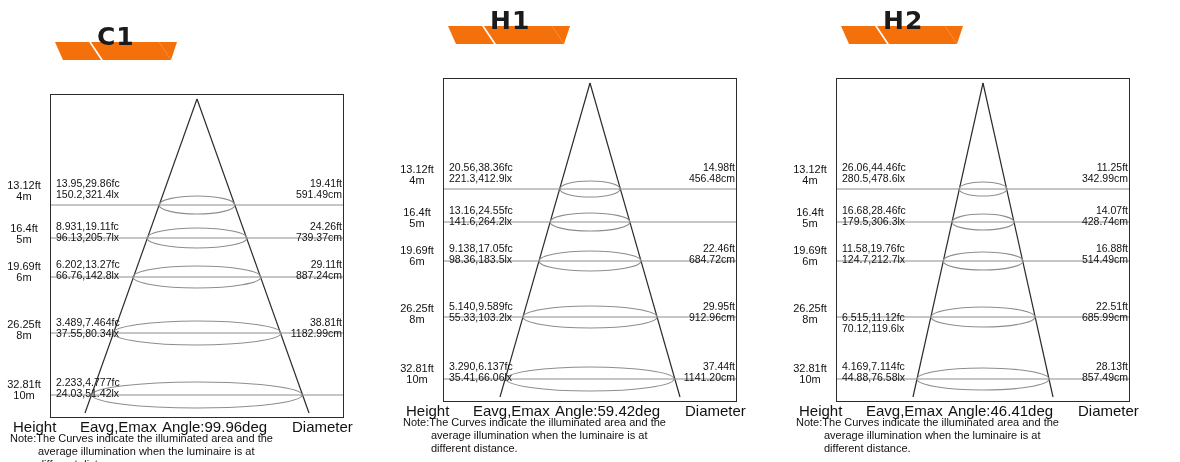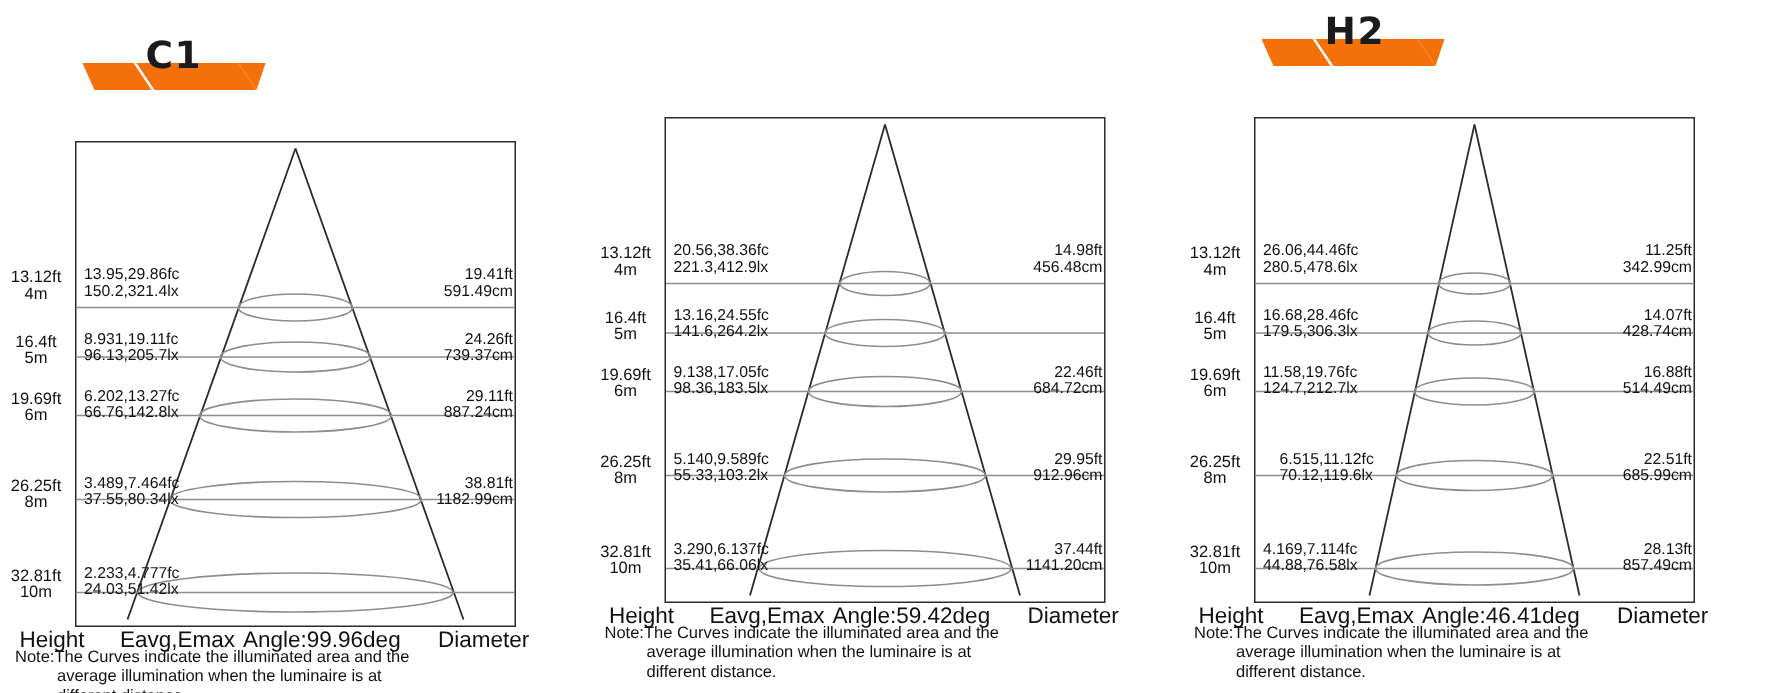--- a/index.html
+++ b/index.html
@@ -174,20 +174,28 @@
     </div>
     <div class="note">
       <span class="n1">Note:The Curves indicate the illuminated area and the</span>
       <span class="n2">average illumination when the luminaire is at</span>
       <span class="n3">different distance.</span>
     </div>
   </div>
 
   <div class="panel p1">
 
+    <div class="banner">
+      <svg width="140" height="40" viewBox="0 0 140 40">
+        <polygon points="0,22 34,22 46,40 8,40" fill="#f4700a"></polygon>
+        <polygon points="36,22 104,22 116,40 48,40" fill="#f4700a"></polygon>
+        <polygon points="104,22 122,22 116,40" fill="#f4700a"></polygon>
+      </svg>
+      <div class="code">H1</div>
+    </div>
 
     <div class="diagram">
       <svg width="292" height="322" viewBox="0 0 292 322">
         <line x1="146" y1="4" x2="56" y2="318" stroke="#2b2b2b" stroke-width="1.2"></line>
         <line x1="146" y1="4" x2="236" y2="318" stroke="#2b2b2b" stroke-width="1.2"></line>
         <line x1="0" y1="110" x2="292" y2="110" stroke="#8d8d8d" stroke-width="1.1"></line>
         <line x1="0" y1="143" x2="292" y2="143" stroke="#8d8d8d" stroke-width="1.1"></line>
         <line x1="0" y1="182" x2="292" y2="182" stroke="#8d8d8d" stroke-width="1.1"></line>
         <line x1="0" y1="238" x2="292" y2="238" stroke="#8d8d8d" stroke-width="1.1"></line>
         <line x1="0" y1="300" x2="292" y2="300" stroke="#8d8d8d" stroke-width="1.1"></line>
@@ -327,21 +335,21 @@
       <span>280.5,478.6lx</span>
     </div>
     <div class="lbl" style="left:56px;top:205px;">
       <span>16.68,28.46fc</span><br>
       <span>179.5,306.3lx</span>
     </div>
     <div class="lbl" style="left:56px;top:243px;">
       <span>11.58,19.76fc</span><br>
       <span>124.7,212.7lx</span>
     </div>
-    <div class="lbl" style="left:56px;top:301px;margin-left:11px;">
+    <div class="lbl" style="left:56px;top:312px;">
       <span>6.515,11.12fc</span><br>
       <span>70.12,119.6lx</span>
     </div>
     <div class="lbl" style="left:56px;top:361px;">
       <span>4.169,7.114fc</span><br>
       <span>44.88,76.58lx</span>
     </div>
 
     <div class="lbl r" style="left:220px;top:162px;width:122px;">
       <span>11.25ft</span><br>

